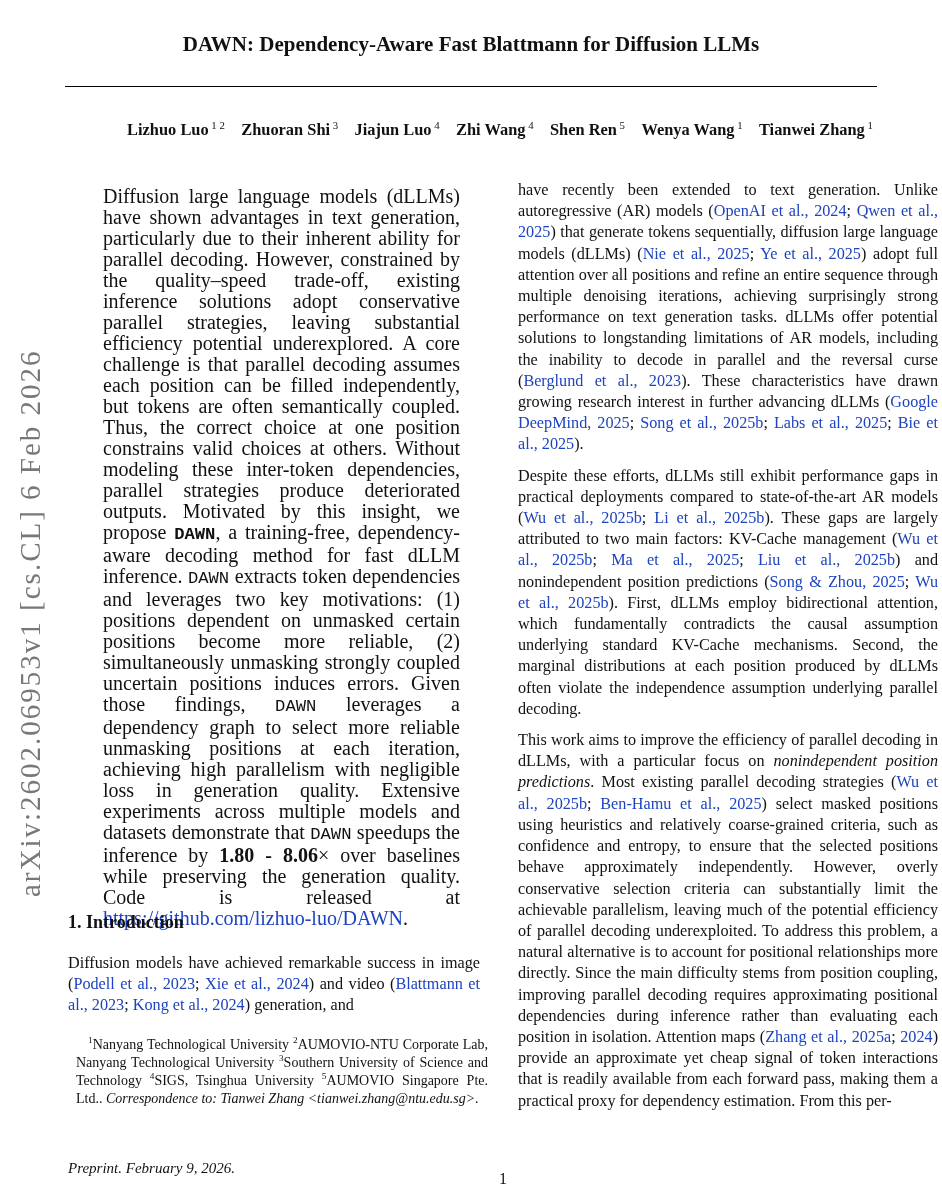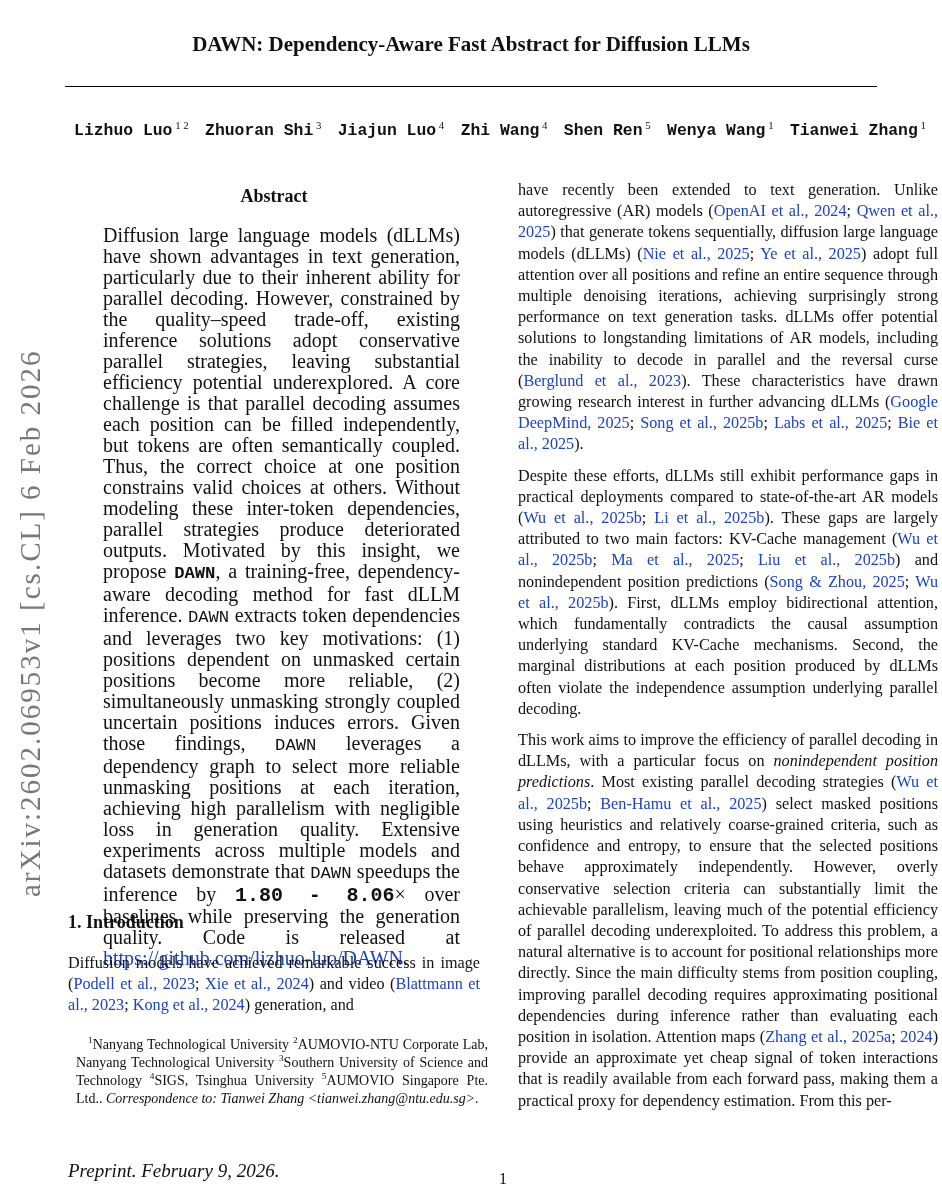--- a/index.html
+++ b/index.html
@@ -112,35 +112,35 @@
     font-size: 14px;
     line-height: 18px;
     text-align: justify;
     hyphens: auto;
     text-indent: 12px;
   }
   .preprint-note {
     position: absolute;
     left: 68px;
     top: 1160px;
-    font-size: 19px;
+    font-size: 15px;
     font-style: italic;
   }
   .page-number {
     position: absolute;
     left: 68px;
     top: 1170px;
     width: 870px;
     text-align: center;
     font-size: 16px;
   }
 
   
   .seg-plain { }
-  .seg-bold { font-weight: bold; font-family: Liberation Mono, monospace; }
+  .seg-bold { font-weight: bold; }
   .seg-italic { font-style: italic; }
   .seg-mono {
     font-family: "Liberation Mono", "DejaVu Sans Mono", monospace;
     font-size: 0.86em;
   }
   .seg-monobold {
     font-family: "Liberation Mono", "DejaVu Sans Mono", monospace;
     font-size: 0.86em;
     font-weight: bold;
   }
@@ -155,28 +155,27 @@
     cursor: pointer;
   }
 </style>
 </head>
 <body>
 
 <div class="page">
 
   <div class="arxiv-stamp">arXiv:2602.06953v1 [cs.CL] 6 Feb 2026</div>
 
-  <h1 class="paper-title" style="margin:0;">DAWN: Dependency-Aware Fast Abstract for Diffusion LLMs</h1>
+  <h1 class="paper-title" style="margin:0;">DAWN: Dependency-Aware Fast Blattmann for Diffusion LLMs</h1>
 
   <div class="title-rule"></div>
 
   <div class="authors-line"><span class="seg-bold">Lizhuo Luo</span><span class="seg-sup"> 1 2</span><span class="seg-plain">&nbsp;&nbsp;&nbsp;&nbsp;</span><span class="seg-bold">Zhuoran Shi</span><span class="seg-sup"> 3</span><span class="seg-plain">&nbsp;&nbsp;&nbsp;&nbsp;</span><span class="seg-bold">Jiajun Luo</span><span class="seg-sup"> 4</span><span class="seg-plain">&nbsp;&nbsp;&nbsp;&nbsp;</span><span class="seg-bold">Zhi Wang</span><span class="seg-sup"> 4</span><span class="seg-plain">&nbsp;&nbsp;&nbsp;&nbsp;</span><span class="seg-bold">Shen Ren</span><span class="seg-sup"> 5</span><span class="seg-plain">&nbsp;&nbsp;&nbsp;&nbsp;</span><span class="seg-bold">Wenya Wang</span><span class="seg-sup"> 1</span><span class="seg-plain">&nbsp;&nbsp;&nbsp;&nbsp;</span><span class="seg-bold">Tianwei Zhang</span><span class="seg-sup"> 1</span></div>
 
   <div class="col-left">
-    <div class="abstract-heading">Abstract</div>
     <div class="abstract-body"><span class="seg-plain">Diffusion large language models (dLLMs) have shown advantages in text generation, particularly due to their inherent ability for parallel decoding. However, constrained by the quality–speed trade-off, existing inference solutions adopt conservative parallel strategies, leaving substantial efficiency potential underexplored. A core challenge is that parallel decoding assumes each position can be filled independently, but tokens are often semantically coupled. Thus, the correct choice at one position constrains valid choices at others. Without modeling these inter-token dependencies, parallel strategies produce deteriorated outputs. Motivated by this insight, we propose </span><span class="seg-monobold">DAWN</span><span class="seg-plain">, a training-free, dependency-aware decoding method for fast dLLM inference. </span><span class="seg-mono">DAWN</span><span class="seg-plain"> extracts token dependencies and leverages two key motivations: (1) positions dependent on unmasked certain positions become more reliable, (2) simultaneously unmasking strongly coupled uncertain positions induces errors. Given those findings, </span><span class="seg-mono">DAWN</span><span class="seg-plain"> leverages a dependency graph to select more reliable unmasking positions at each iteration, achieving high parallelism with negligible loss in generation quality. Extensive experiments across multiple models and datasets demonstrate that </span><span class="seg-mono">DAWN</span><span class="seg-plain"> speedups the inference by </span><span class="seg-bold">1.80 - 8.06</span><span class="seg-plain">× over baselines while preserving the generation quality. Code is released at </span><a class="seg-link" href="#">https://github.com/lizhuo-luo/DAWN</a><span class="seg-plain">.</span></div>
   </div>
 
   <div class="intro-block">
     <div class="section-heading">1. Introduction</div>
     <p class="body-para"><span class="seg-plain">Diffusion models have achieved remarkable success in image (</span><a class="seg-link" href="#">Podell et al., 2023</a><span class="seg-plain">; </span><a class="seg-link" href="#">Xie et al., 2024</a><span class="seg-plain">) and video (</span><a class="seg-link" href="#">Blattmann et al., 2023</a><span class="seg-plain">; </span><a class="seg-link" href="#">Kong et al., 2024</a><span class="seg-plain">) generation, and</span></p>
   </div>
 
   <div class="col-right">
     <p class="body-para"><span class="seg-plain">have recently been extended to text generation. Unlike autoregressive (AR) models (</span><a class="seg-link" href="#">OpenAI et al., 2024</a><span class="seg-plain">; </span><a class="seg-link" href="#">Qwen et al., 2025</a><span class="seg-plain">) that generate tokens sequentially, diffusion large language models (dLLMs) (</span><a class="seg-link" href="#">Nie et al., 2025</a><span class="seg-plain">; </span><a class="seg-link" href="#">Ye et al., 2025</a><span class="seg-plain">) adopt full attention over all positions and refine an entire sequence through multiple denoising iterations, achieving surprisingly strong performance on text generation tasks. dLLMs offer potential solutions to longstanding limitations of AR models, including the inability to decode in parallel and the reversal curse (</span><a class="seg-link" href="#">Berglund et al., 2023</a><span class="seg-plain">). These characteristics have drawn growing research interest in further advancing dLLMs (</span><a class="seg-link" href="#">Google DeepMind, 2025</a><span class="seg-plain">; </span><a class="seg-link" href="#">Song et al., 2025b</a><span class="seg-plain">; </span><a class="seg-link" href="#">Labs et al., 2025</a><span class="seg-plain">; </span><a class="seg-link" href="#">Bie et al., 2025</a><span class="seg-plain">).</span></p>

